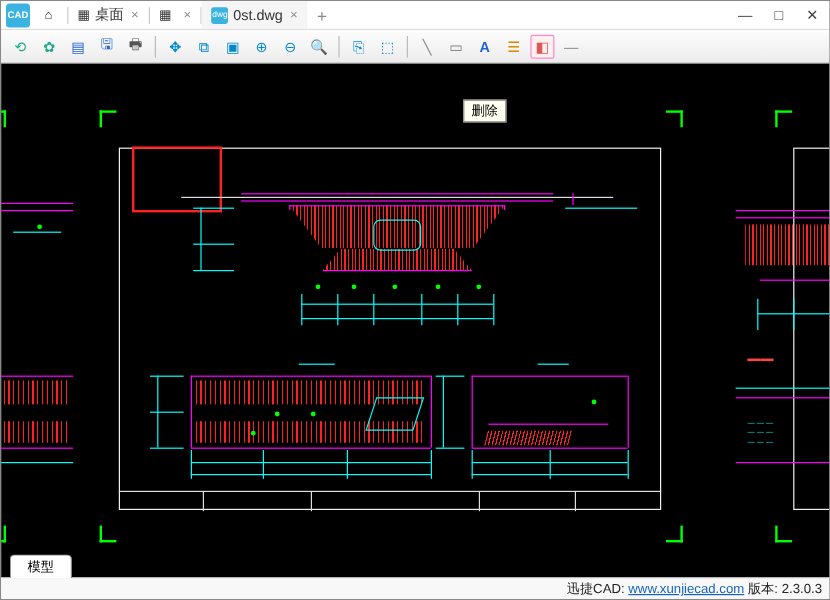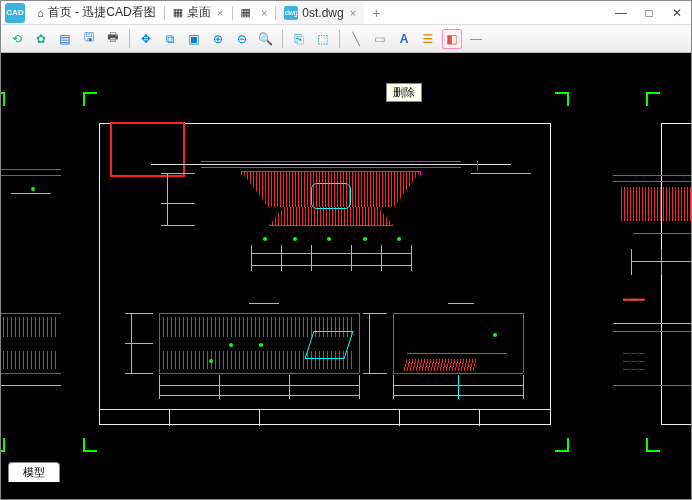--- a/index.html
+++ b/index.html
@@ -38,21 +38,20 @@
   .file-icon { width: 14px; height: 14px; background: #3bb3e0; border-radius: 2px; display: inline-flex; align-items: center; justify-content: center; color: #fff; font-size: 7px; margin-right: 4px; }
 </style>
 </head>
 <body>
 
 <div class="window">
   <div class="titlebar">
     <div class="app-icon">CAD</div>
     <div class="tab">
       <span class="icon">⌂</span>
-      <span>首页 - 迅捷CAD看图</span>
     </div>
     <div class="tab-sep"></div>
     <div class="tab">
       <span class="icon">▦</span>
       <span>桌面</span>
       <span class="close">×</span>
     </div>
     <div class="tab-sep"></div>
     <div class="tab">
       <span class="icon">▦</span>
@@ -270,13 +269,18 @@
       <div class="cyan-line" style="top:170px;left:0;width:120px;height:1px"></div>
       <div class="mag-line" style="top:178px;left:0;width:120px;height:1px"></div>
       <div class="mag-line" style="top:232px;left:0;width:120px;height:1px"></div>
       <div style="position:absolute;top:196px;left:10px;color:#0ff;font-size:6px;line-height:8px">— — —<br>— — —<br>— — —</div>
       <div style="position:absolute;top:140px;left:10px;color:#f44;font-size:7px">▂▂▂▂</div>
     </div>
   </div>
 
   <div class="model-tab">模型</div>
 
+  <div class="statusbar">
+    <div class="status-right">
+      <span>迅捷CAD: </span><a href="#">www.xunjiecad.com</a><span> 版本: </span><span>2.3.0.3</span>
+    </div>
+  </div>
 </div>
 
 </body></html>

